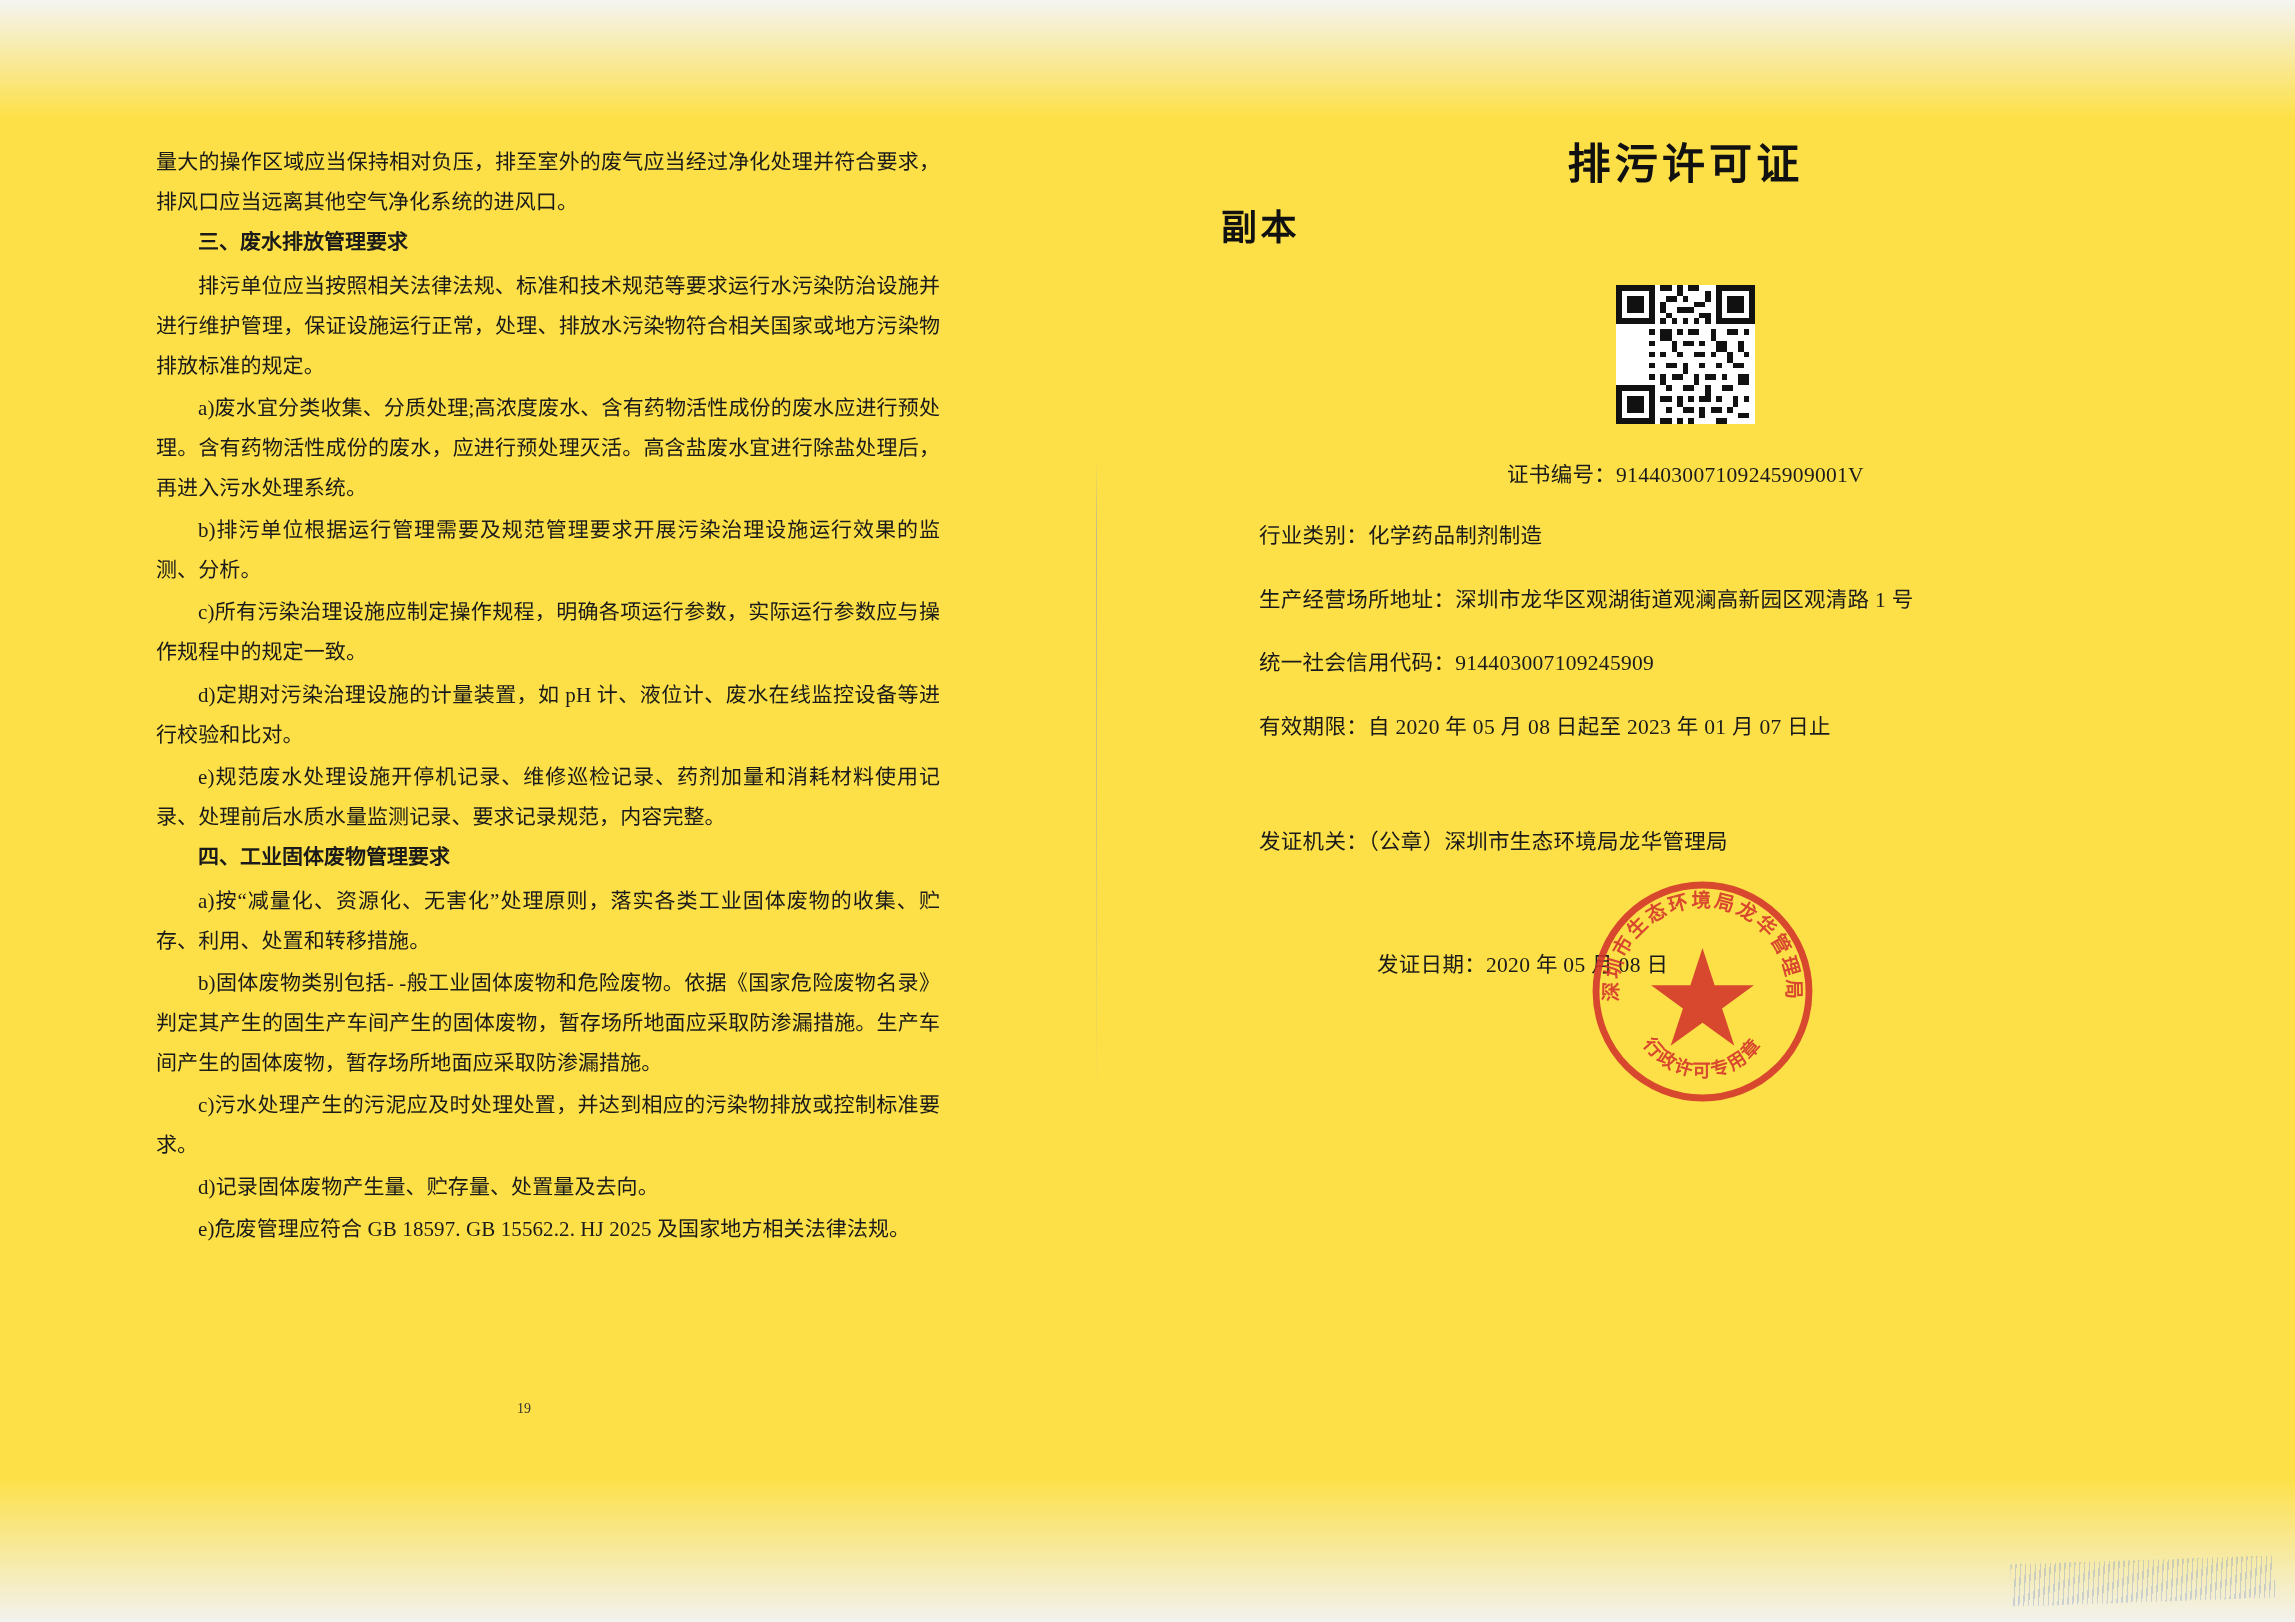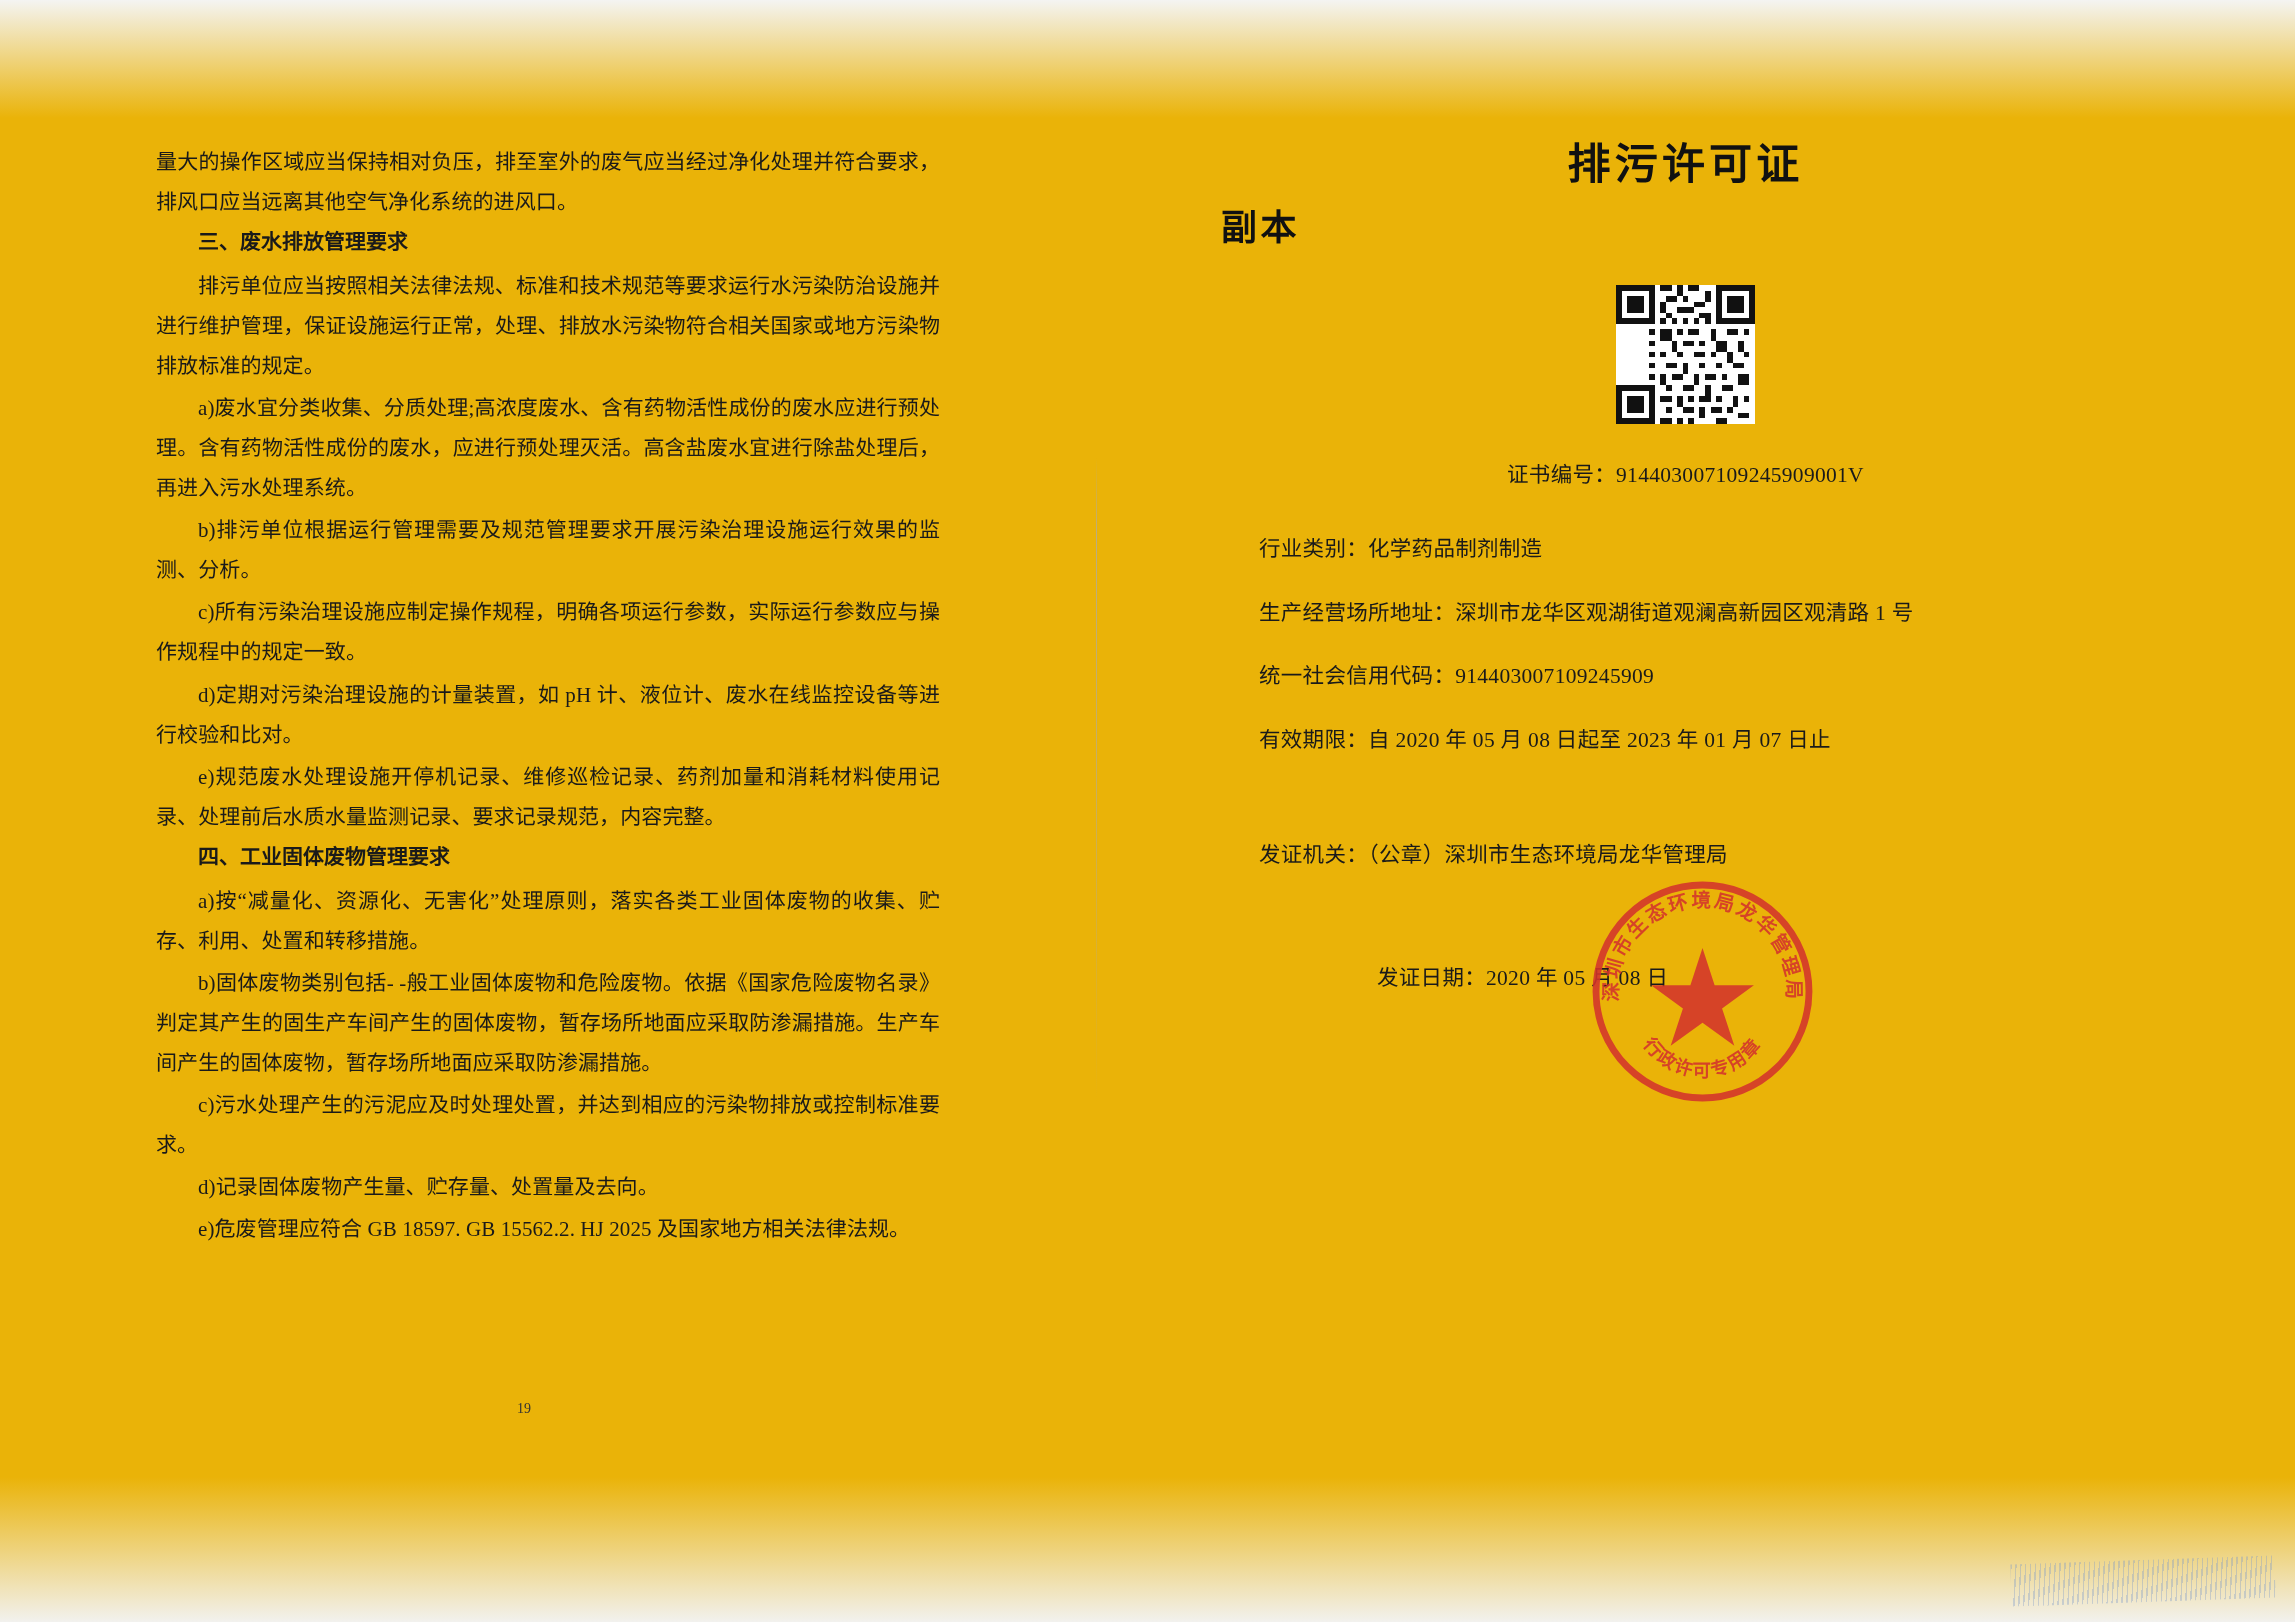--- a/index.html
+++ b/index.html
@@ -11,21 +11,21 @@
     width: 2295px;
     height: 1623px;
     font-family: "Liberation Serif", "DejaVu Serif", serif;
     color: #1a1a1a;
     position: relative;
     overflow: hidden;
   }
   .page {
     position: absolute;
     inset: 0;
-    background: #eab308;
+    background: #fde047;
   }
   
   .scan-shade-top {
     position: absolute;
     left: 0; top: 0; width: 100%; height: 118px;
     background: linear-gradient(180deg, #f4f4f2 0%, rgba(253,253,252,0) 100%);
     pointer-events: none;
   }
   .scan-shade-bottom {
     position: absolute;
@@ -123,21 +123,21 @@
     height: 139px;
     image-rendering: pixelated;
   }
   .cert-code {
     text-align: center;
     font-size: 21.5px;
     margin-top: 33px;
     letter-spacing: 0.3px;
   }
   .fields {
-    margin-top: 45px;
+    margin-top: 32px;
     padding-left: 38px;
   }
   .field-row {
     font-size: 21.5px;
     line-height: 33px;
     margin-bottom: 30.5px;
     letter-spacing: 0.3px;
   }
   .issuer-block {
     margin-top: 82px;

